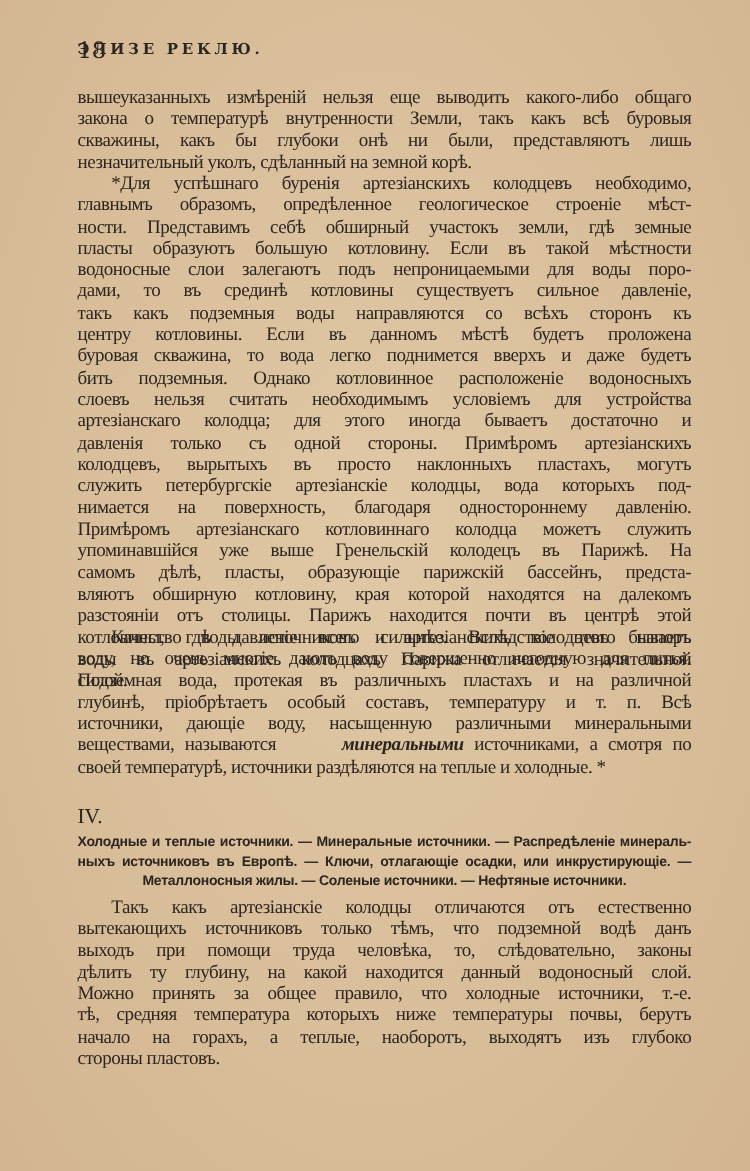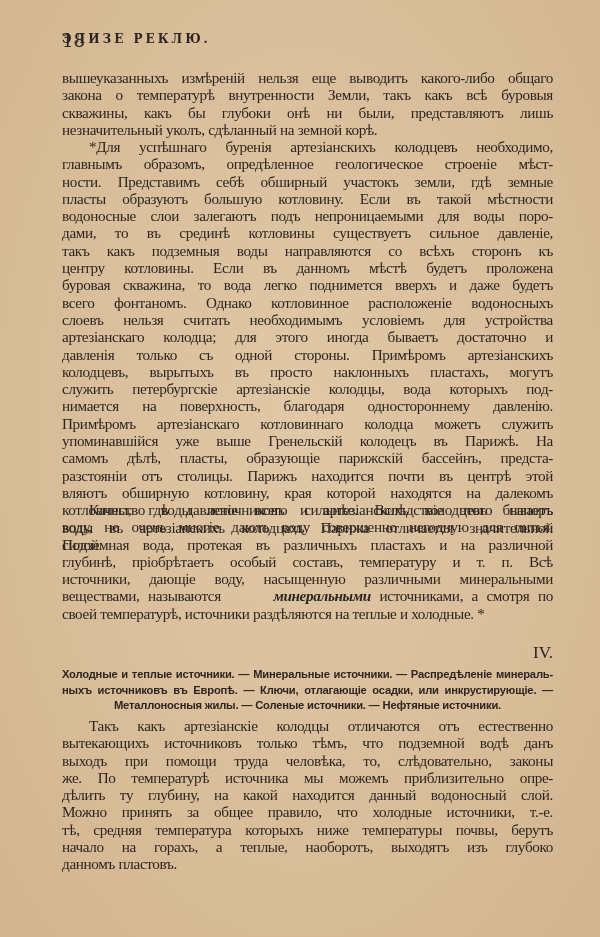--- a/index.html
+++ b/index.html
@@ -25,21 +25,21 @@
     .line {
       height: 17.3px; line-height: 17.3px; font-size: 13.2px;
       white-space: nowrap; text-align: justify; text-align-last: justify;
       letter-spacing: -0.35px; font-family: "Liberation Serif", serif;
       font-size: 15.2px;
     }
     .line.last { text-align-last: left; }
     .line.indent { padding-left: 27px; }
     .line em { font-weight: bold; margin-left: 44px; }
     .section-num {
-      position: absolute; left: 0; width: 491px; text-align: right;
+      position: absolute; left: 0; width: 491px; text-align: left;
       top: 643px; font-family: "Liberation Serif", serif; font-size: 17px;
     }
     .summary { position: absolute; left: 0; width: 491px; top: 667px; }
     .summary .sline {
       height: 15.5px; line-height: 15.5px; font-family: "Liberation Sans", sans-serif;
       font-weight: bold; font-size: 11.2px; white-space: nowrap;
       text-align: justify; text-align-last: justify; letter-spacing: -0.2px;
     }
     .summary .sline.center { text-align: center; text-align-last: center; }
   </style>
@@ -62,32 +62,32 @@
   <div class="body-block" style="top:138px;">
     <div class="line indent">*Для успѣшнаго буренія артезіанскихъ колодцевъ необходимо,</div>
     <div class="line">главнымъ образомъ, опредѣленное геологическое строеніе мѣст-</div>
     <div class="line">ности. Представимъ себѣ обширный участокъ земли, гдѣ земные</div>
     <div class="line">пласты образуютъ большую котловину. Если въ такой мѣстности</div>
     <div class="line">водоносные слои залегаютъ подъ непроницаемыми для воды поро-</div>
     <div class="line">дами, то въ срединѣ котловины существуетъ сильное давленіе,</div>
     <div class="line">такъ какъ подземныя воды направляются со всѣхъ сторонъ къ</div>
     <div class="line">центру котловины. Если въ данномъ мѣстѣ будетъ проложена</div>
     <div class="line">буровая скважина, то вода легко поднимется вверхъ и даже будетъ</div>
-    <div class="line">всего фонтаномъ. Однако котловинное расположеніе водоносныхъ</div>
+    <div class="line">бить подземныя. Однако котловинное расположеніе водоносныхъ</div>
     <div class="line">слоевъ нельзя считать необходимымъ условіемъ для устройства</div>
     <div class="line">артезіанскаго колодца; для этого иногда бываетъ достаточно и</div>
     <div class="line">давленія только съ одной стороны. Примѣромъ артезіанскихъ</div>
     <div class="line">колодцевъ, вырытыхъ въ просто наклонныхъ пластахъ, могутъ</div>
     <div class="line">служить петербургскіе артезіанскіе колодцы, вода которыхъ под-</div>
     <div class="line">нимается на поверхность, благодаря одностороннему давленію.</div>
     <div class="line">Примѣромъ артезіанскаго котловиннаго колодца можетъ служить</div>
     <div class="line">упоминавшійся уже выше Гренельскій колодецъ въ Парижѣ. На</div>
     <div class="line">самомъ дѣлѣ, пласты, образующіе парижскій бассейнъ, предста-</div>
+    <div class="line">вляютъ обширную котловину, края которой находятся на далекомъ</div>
     <div class="line">разстояніи отъ столицы. Парижъ находится почти въ центрѣ этой</div>
-    <div class="line">вляютъ обширную котловину, края которой находятся на далекомъ</div>
     <div class="line">котловины, гдѣ давленіе всего сильнѣе. Вслѣдствіе этого напоръ</div>
     <div class="line">воды въ артезіанскихъ колодцахъ Парижа отличается значительной</div>
     <div class="line last">силой.</div>
   </div>
 
   <div class="body-block" style="top:501px;">
     <div class="line indent">Качество воды источниковъ и артезіанскихъ колодцевъ бываетъ</div>
     <div class="line">воду, но очень многіе даютъ воду совершенно негодную для питья.</div>
     <div class="line">Подземная вода, протекая въ различныхъ пластахъ и на различной</div>
     <div class="line">глубинѣ, пріобрѣтаетъ особый составъ, температуру и т. п. Всѣ</div>
@@ -101,20 +101,19 @@
   <div class="summary">
     <div class="sline">Холодные и теплые источники. — Минеральные источники. — Распредѣленіе минераль-</div>
     <div class="sline">ныхъ источниковъ въ Европѣ. — Ключи, отлагающіе осадки, или инкрустирующіе. —</div>
     <div class="sline center">Металлоносныя жилы. — Соленые источники. — Нефтяные источники.</div>
   </div>
 
   <div class="body-block" style="top:717px;">
     <div class="line indent">Такъ какъ артезіанскіе колодцы отличаются отъ естественно</div>
     <div class="line">вытекающихъ источниковъ только тѣмъ, что подземной водѣ данъ</div>
     <div class="line">выходъ при помощи труда человѣка, то, слѣдовательно, законы</div>
-    <div class="line">же. По температурѣ источника мы можемъ приблизительно опре-</div>
     <div class="line">дѣлить ту глубину, на какой находится данный водоносный слой.</div>
     <div class="line">Можно принять за общее правило, что холодные источники, т.-е.</div>
     <div class="line">тѣ, средняя температура которыхъ ниже температуры почвы, берутъ</div>
     <div class="line">начало на горахъ, а теплые, наоборотъ, выходятъ изъ глубоко</div>
-    <div class="line last">данномъ пластовъ.</div>
+    <div class="line last">стороны пластовъ.</div>
   </div>
 </div>
 
 </body></html>

